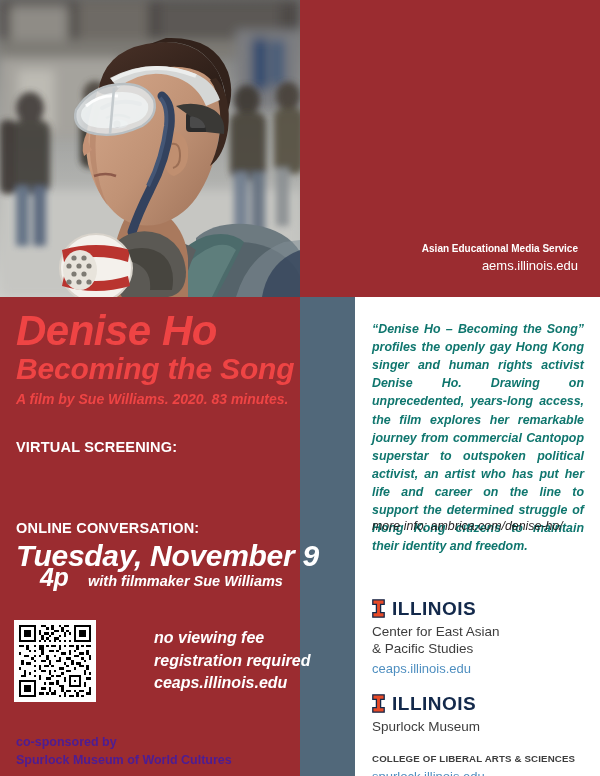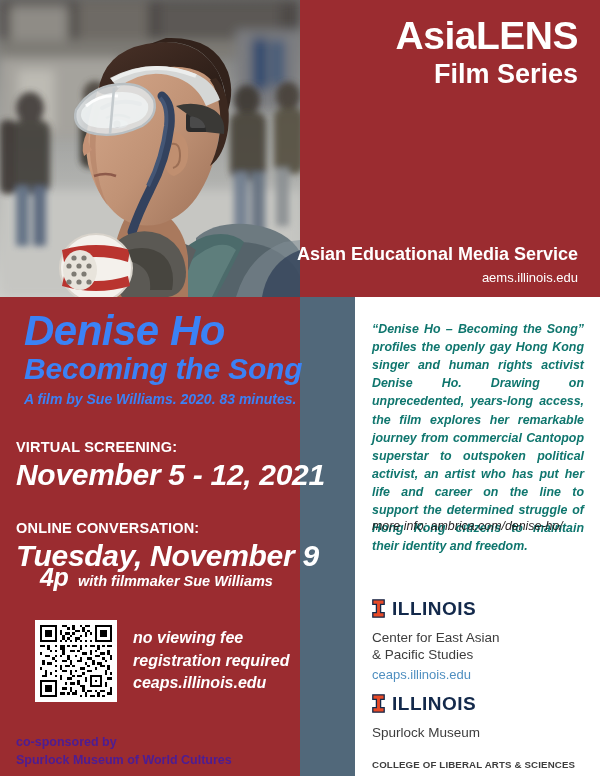--- a/index.html
+++ b/index.html
@@ -44,25 +44,25 @@
     font-size:39px; font-weight:bold; letter-spacing:-0.5px; line-height:1.05;
     display:block;
   }
   .brand .b2 {
     font-size:27px; font-weight:bold; line-height:1.15; display:block;
     margin-top:2px;
   }
   .aems {
     position:absolute; right:22px; top:241px; text-align:right; color:#fff;
   }
-  .aems .a1 { display:block; font-size:18px; font-weight:bold; line-height:1.5; }
+  .aems .a1 { display:block; font-size:10px; font-weight:bold; line-height:1.5; }
   .aems .a2 { display:block; font-size:13px; font-weight:normal; line-height:1.5; }
 
   
-  .title-wrap { position:absolute; left:16px; top:308px; color:#3b82f6;margin-left:8px; }
+  .title-wrap { position:absolute; left:16px; top:308px; color:#ef4444; }
   .t-main {
     display:block; font-size:42px; font-weight:bold; font-style:italic;
     line-height:1.08; letter-spacing:-0.5px;
   }
   .t-sub {
     display:block; font-size:30px; font-weight:bold; font-style:italic;
     line-height:1.12; letter-spacing:-0.2px; margin-top:-1px;
   }
   .t-credit {
     display:block; font-size:14px; font-weight:bold; font-style:italic;
@@ -81,25 +81,25 @@
   }
   .screening { top:438px; }
   .conv { top:519px; }
   .conv-time {
     position:absolute; left:40px; top:563px; color:#fff; white-space:nowrap;
   }
   .conv-time .hr {
     font-size:25px; font-weight:bold; font-style:italic; letter-spacing:-0.3px;
   }
   .conv-time .with {
-    font-size:14.5px; font-weight:bold; font-style:italic; margin-left:5px;text-align:right;
-  }
-
-  
-  .qr-row { position:absolute; left:35px; top:620px; display:flex; align-items:center; }
+    font-size:14.5px; font-weight:bold; font-style:italic; margin-left:15px;text-align:right;
+  }
+
+  
+  .qr-row { position:absolute; left:14px; top:620px; display:flex; align-items:center;gap:42px; }
   .qr-box {
     width:82px; height:82px; background:#fff; padding:5px;
   }
   .qr-box svg { display:block; width:72px; height:72px; }
   .reg { margin-left:16px; color:#fff; }
   .reg span {
     display:block; font-size:16px; font-weight:bold; font-style:italic;
     line-height:1.42;
   }
 
@@ -125,21 +125,21 @@
   .ill-top { top:599px; }
   .ill-bot { top:694px; }
   .ill-mark { display:flex; align-items:flex-start; gap:7px; }
   .ill-i { display:block; width:13px; height:19px; }
   .ill-word {
     font-size:19px; font-weight:bold; color:#13294b; letter-spacing:0.5px;
     line-height:1;
   }
   .ill-unit {
     display:block; font-size:13.5px; color:#3d3d3d; line-height:1.28;
-    margin-top:11px; font-weight:normal;
+    margin-top:5px; font-weight:normal;
   }
   .ill-college {
     display:block; font-size:9.7px; font-weight:bold; color:#3d3d3d;
     letter-spacing:0.15px; line-height:1.3; margin-top:18px;
   }
   .ill-url {
     display:block; font-size:13px; color:#4f8fc0; line-height:1.3;
     margin-top:3px; font-weight:normal;
   }
 </style>
@@ -290,43 +290,38 @@
             <circle cx="79" cy="282" r="2.6"></circle>
             <circle cx="89" cy="282" r="2.6"></circle>
         </g>
       </g>
       <path d="M128 250 Q150 244 164 256 Q176 268 172 290 L150 290 Q152 268 132 262 Z" fill="#47453f"></path>
     </svg>
   </div>
 
   <div class="hdr-red"></div>
 
-  <div class="brand">
-    <span class="b1">AsiaLENS</span>
-    <span class="b2">Film Series</span>
-  </div>
 
   <div class="aems">
     <span class="a1">Asian Educational Media Service</span>
     <span class="a2">aems.illinois.edu</span>
   </div>
 
   <div class="left-red"></div>
   <div class="slate"></div>
   <div class="right-white"></div>
 
   <div class="title-wrap">
     <span class="t-main">Denise Ho</span>
     <span class="t-sub">Becoming the Song</span>
     <span class="t-credit">A film by Sue Williams. 2020. 83 minutes.</span>
   </div>
 
   <div class="blk screening">
     <span class="lbl">VIRTUAL SCREENING:</span>
-    <span class="big">November 5 - 12, 2021</span>
   </div>
 
   <div class="blk conv">
     <span class="lbl">ONLINE CONVERSATION:</span>
     <span class="big">Tuesday, November 9</span>
   </div>
   <div class="conv-time">
     <span class="hr">4p</span>
     <span class="with">with filmmaker Sue Williams</span>
   </div>

